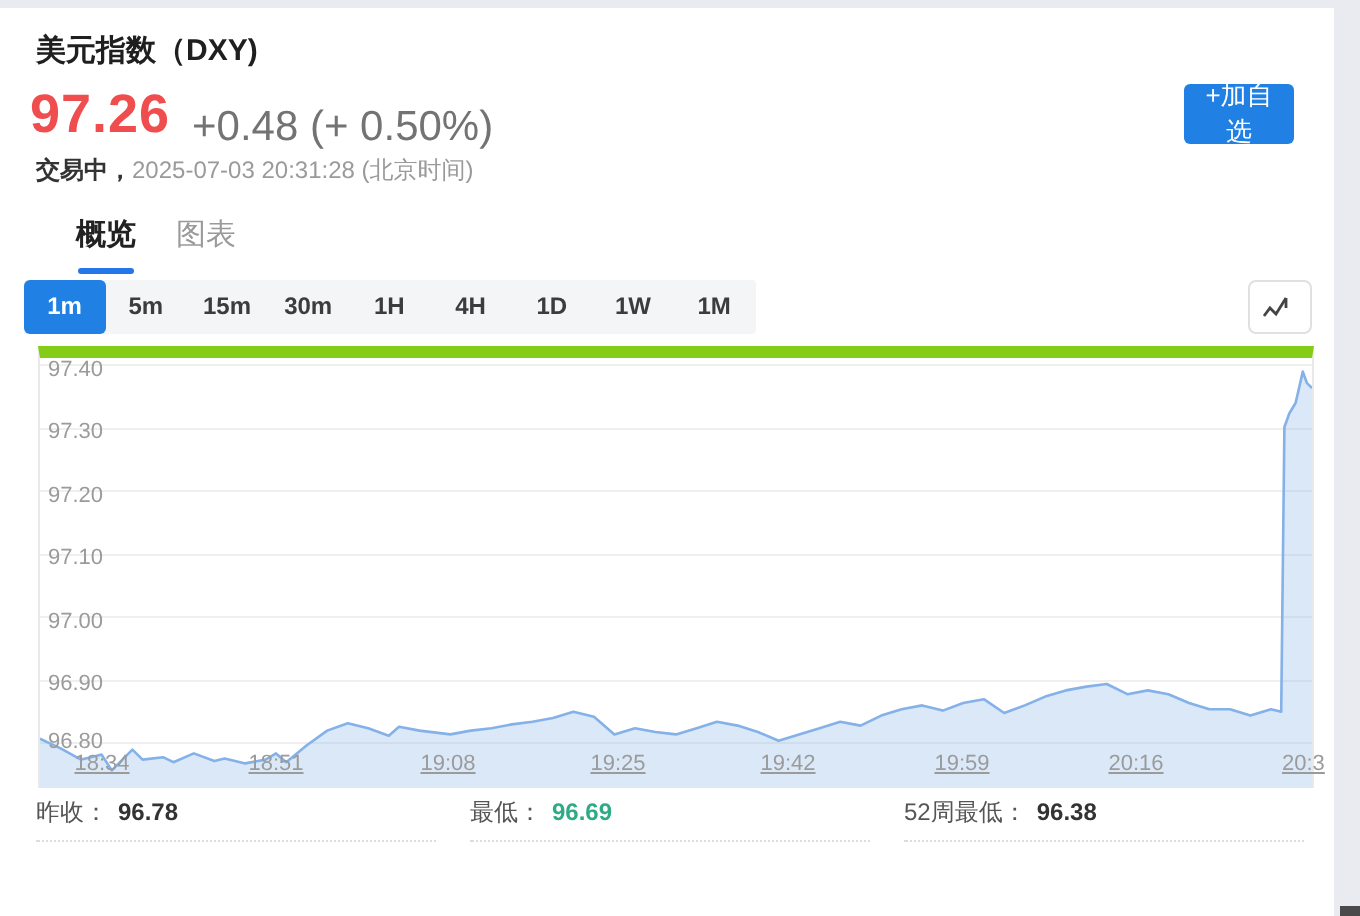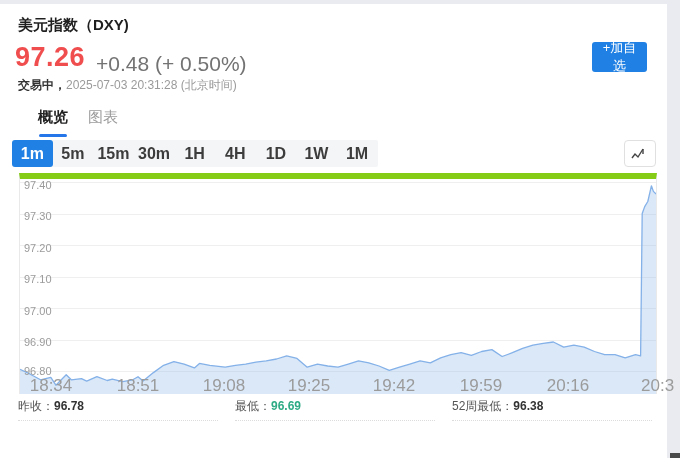--- a/index.html
+++ b/index.html
@@ -17,35 +17,35 @@
   .status .prefix{color:#333;font-weight:600;}
   .status .time{color:#9a9a9a;}
   .add-btn{position:absolute;left:592px;top:42px;width:55px;height:30px;background:#2080e3;color:#fff;
     font-size:13px;border:none;border-radius:3px;display:flex;align-items:center;justify-content:center;cursor:pointer;}
   .tabs{position:absolute;left:17px;top:108px;display:flex;gap:20px;font-size:15px;margin-left:21px;}
   .tab{padding-bottom:8px;position:relative;cursor:pointer;}
   .tab.active{color:#222;font-weight:bold;}
   .tab.inactive{color:#9a9a9a;}
   .tab.active .underline{position:absolute;left:1px;bottom:-2px;width:28px;height:3px;background:#2576e8;border-radius:2px;}
   .tf-bar{position:absolute;left:12px;top:140px;width:366px;height:27px;background:#f4f5f7;border-radius:2px;display:flex;}
-  .tf-btn{width:40.6px;height:27px;line-height:27px;text-align:center;font-size:16px;font-weight:bold;color:#3c3c3c;cursor:pointer;}
+  .tf-btn{width:40.6px;height:27px;line-height:27px;text-align:center;font-size:12px;font-weight:bold;color:#3c3c3c;cursor:pointer;}
   .tf-btn.active{background:#2080e3;color:#fff;border-radius:3px;}
   .chart-type-btn{position:absolute;left:624px;top:140px;width:32px;height:27px;background:#fff;
     border:1px solid #e0e0e0;border-radius:4px;display:flex;align-items:center;justify-content:center;cursor:pointer;box-sizing:border-box;}
   .chart{position:absolute;left:19px;top:173px;width:636px;height:215px;
     border-left:1px solid #e9e9e9;border-right:1px solid #e9e9e9;border-top:6px solid #84cc16;}
   .gridline{position:absolute;left:0;width:636px;height:1px;background:#efefef;}
   .ylabel{position:absolute;left:4px;width:40px;height:13px;font-size:11px;color:#9b9b9b;z-index:3;}
-  .xlabel{position:absolute;top:197px;font-size:17px;color:#9b9b9b;transform:translateX(-50%);z-index:3;white-space:nowrap;}
+  .xlabel{position:absolute;top:197px;font-size:11px;color:#9b9b9b;transform:translateX(-50%);z-index:3;white-space:nowrap;text-decoration:underline;}
   .xlabel.last{transform:none;}
   #chart-svg{position:absolute;left:0;top:0;z-index:2;}
   .stats{position:absolute;left:18px;top:392px;width:634px;display:grid;
     grid-template-columns:200px 200px 200px;column-gap:17px;}
   .stat-cell{height:28px;line-height:28px;border-bottom:1px dotted #dcdcdc;font-size:12px;color:#555;overflow:hidden;}
-  .stat-cell .val{font-weight:bold;margin-left:0;}
+  .stat-cell .val{font-weight:bold;margin-left:5px;}
   .scroll-corner{position:absolute;right:0;bottom:0;width:10px;height:5px;background:#4a4a4a;}
 </style>
 </head>
 <body>
 
 <div class="top-strip"></div>
 <div class="right-strip"></div>
 
 <div class="page-title">美元指数（DXY)</div>
 <div class="price">97.26</div>

